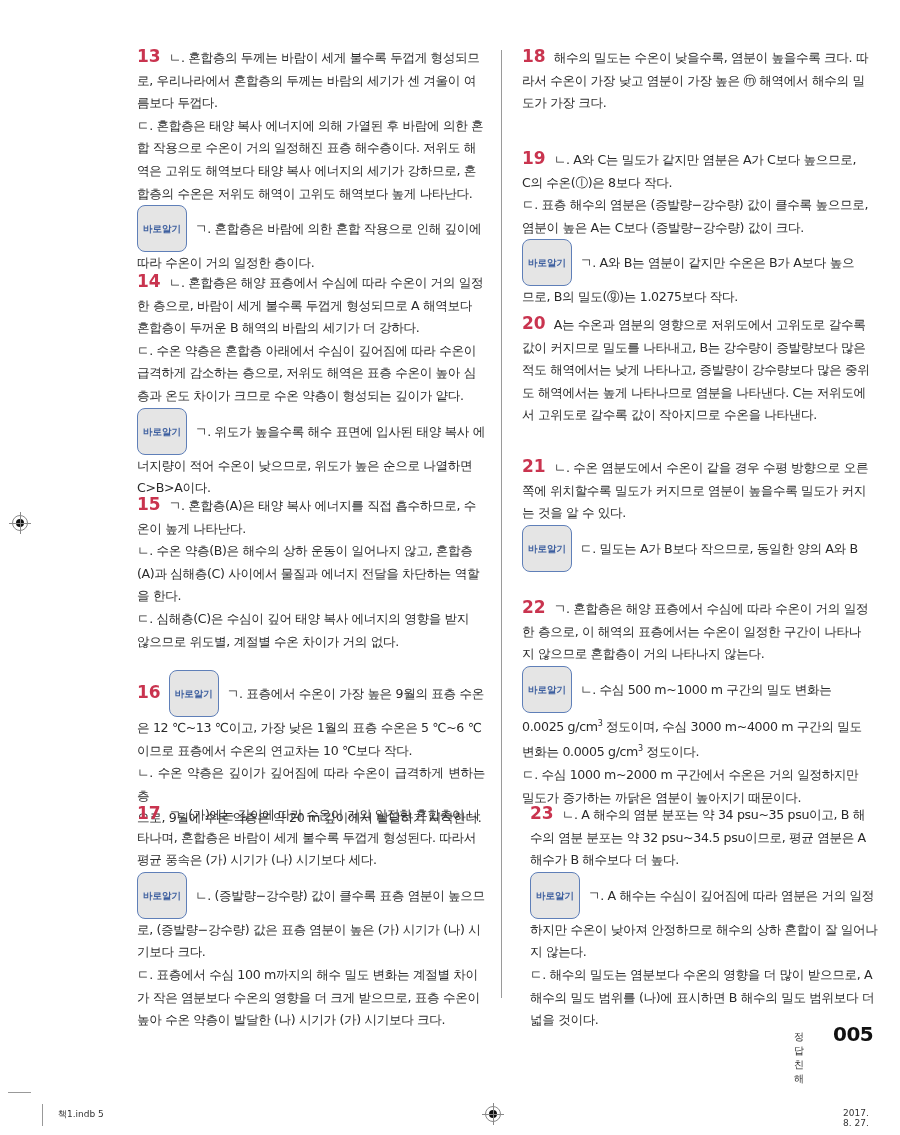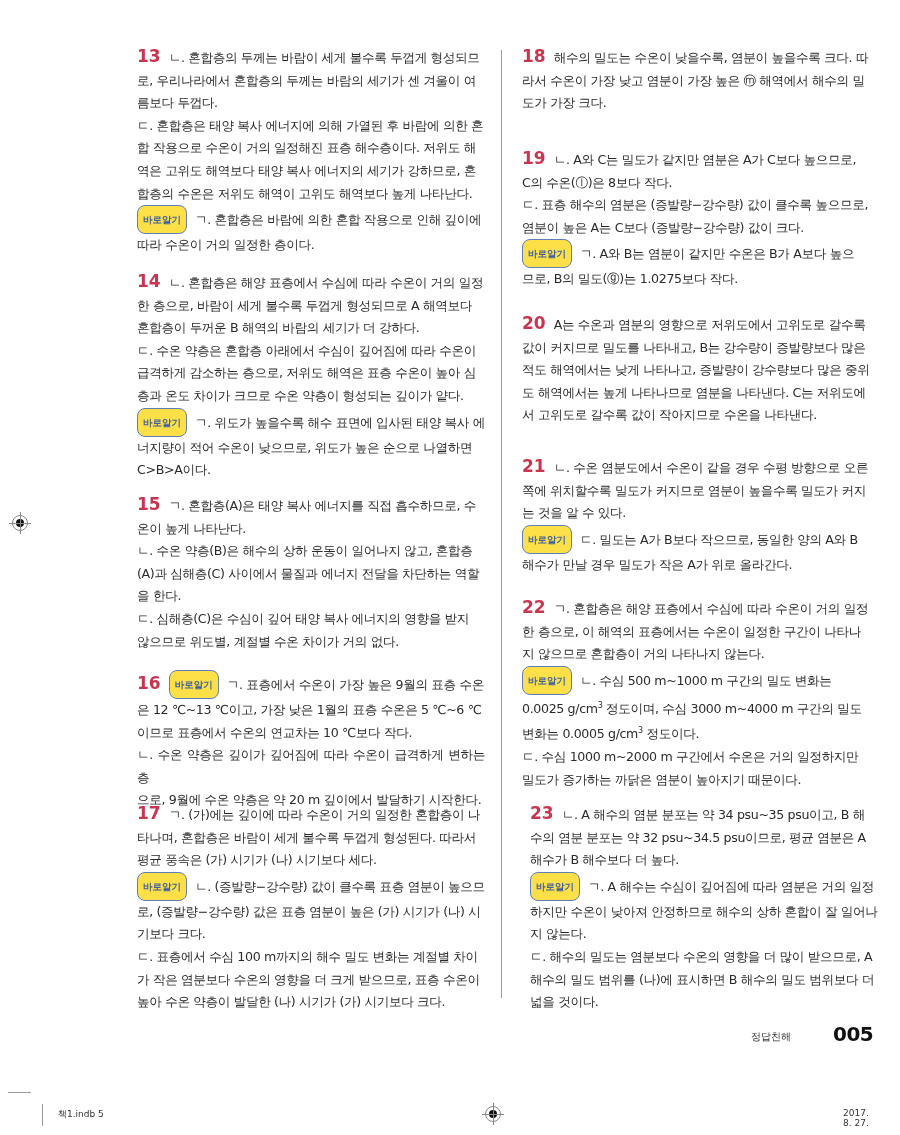--- a/index.html
+++ b/index.html
@@ -10,24 +10,24 @@
 
   .col { position: absolute; top: 45px; width: 348px; }
   .col-left { left: 137px; }
   .col-right { left: 522px; }
 
   .divider { position: absolute; left: 501px; top: 50px; width: 1px; height: 948px; background: #9a9a9a; }
 
   .problem { position: absolute; left: 0; width: 348px; font-size: 12.6px; line-height: 22.6px; letter-spacing: -0.35px; text-align: justify; word-break: keep-all; }
   .problem .line { display: block; }
   .num { font-family: "DejaVu Sans", sans-serif; font-weight: bold; color: #c9344f; font-size: 17px; margin-right: 8px; letter-spacing: 0; }
-  .badge { display: inline-block; font-size: 9.5px; line-height: 13px; padding: 7px 5px; border: 1px solid #5f7fb8; color: #3d5f9f; border-radius: 8px; background: #fde047; margin-right: 8px; vertical-align: 1px; letter-spacing: 0; font-weight: bold; }
+  .badge { display: inline-block; font-size: 9.5px; line-height: 13px; padding: 16px 5px; border: 1px solid #5f7fb8; color: #3d5f9f; border-radius: 8px; background: #e5e5e5; margin-right: 8px; vertical-align: 1px; letter-spacing: 0; font-weight: bold; }
   sup { font-size: 8px; vertical-align: 5px; }
 
-  .footer-label { position: absolute; left: 751px; top: 1030px; font-size: 10px; color: #333; }
+  .footer-label { position: absolute; left: 794px; top: 1030px; font-size: 10px; color: #333; }
   .footer-page { position: absolute; left: 833px; top: 1022px; font-size: 20px; font-weight: bold; color: #111; letter-spacing: -0.5px; font-family: "DejaVu Sans", sans-serif; }
 
   .slug-line { position: absolute; left: 8px; top: 1092px; width: 23px; height: 1px; background: #999; }
   .slug-vbar { position: absolute; left: 42px; top: 1104px; width: 1px; height: 22px; background: #999; }
   .slug-file { position: absolute; left: 58px; top: 1108px; font-size: 9px; color: #333; }
   .slug-date { position: absolute; left: 843px; top: 1108px; font-size: 9px; color: #333; }
 
   .reg-mark { position: absolute; width: 16px; height: 16px; border: 1px solid #888; border-radius: 50%; }
   .reg-mark::before { content: ""; position: absolute; left: 3px; top: 3px; width: 8px; height: 8px; border-radius: 50%; background: #111; }
   .reg-mark::after { content: ""; position: absolute; left: -4px; top: 7px; width: 22px; height: 1px; background: #888; }
@@ -109,21 +109,20 @@
         <span class="line"><span>값이 커지므로 밀도를 나타내고, B는 강수량이 증발량보다 많은</span></span>
         <span class="line"><span>적도 해역에서는 낮게 나타나고, 증발량이 강수량보다 많은 중위</span></span>
         <span class="line"><span>도 해역에서는 높게 나타나므로 염분을 나타낸다. C는 저위도에</span></span>
         <span class="line"><span>서 고위도로 갈수록 값이 작아지므로 수온을 나타낸다.</span></span>
       </div>
       <div class="problem" style="top: 410px;">
         <span class="line"><span class="num">21</span><span>ㄴ. 수온 염분도에서 수온이 같을 경우 수평 방향으로 오른</span></span>
         <span class="line"><span>쪽에 위치할수록 밀도가 커지므로 염분이 높을수록 밀도가 커지</span></span>
         <span class="line"><span>는 것을 알 수 있다.</span></span>
         <span class="line"><span class="badge">바로알기</span><span>ㄷ. 밀도는 A가 B보다 작으므로, 동일한 양의 A와 B</span></span>
-        <span class="line"><span>해수가 만날 경우 밀도가 작은 A가 위로 올라간다.</span></span>
       </div>
       <div class="problem" style="top: 551px;">
         <span class="line"><span class="num">22</span><span>ㄱ. 혼합층은 해양 표층에서 수심에 따라 수온이 거의 일정</span></span>
         <span class="line"><span>한 층으로, 이 해역의 표층에서는 수온이 일정한 구간이 나타나</span></span>
         <span class="line"><span>지 않으므로 혼합층이 거의 나타나지 않는다.</span></span>
         <span class="line"><span class="badge">바로알기</span><span>ㄴ. 수심 500 m~1000 m 구간의 밀도 변화는</span></span>
         <span class="line"><span>0.0025 g/cm<sup>3</sup> 정도이며, 수심 3000 m~4000 m 구간의 밀도</span></span>
         <span class="line"><span>변화는 0.0005 g/cm<sup>3</sup> 정도이다.</span></span>
         <span class="line"><span>ㄷ. 수심 1000 m~2000 m 구간에서 수온은 거의 일정하지만</span></span>
         <span class="line"><span>밀도가 증가하는 까닭은 염분이 높아지기 때문이다.</span></span>

